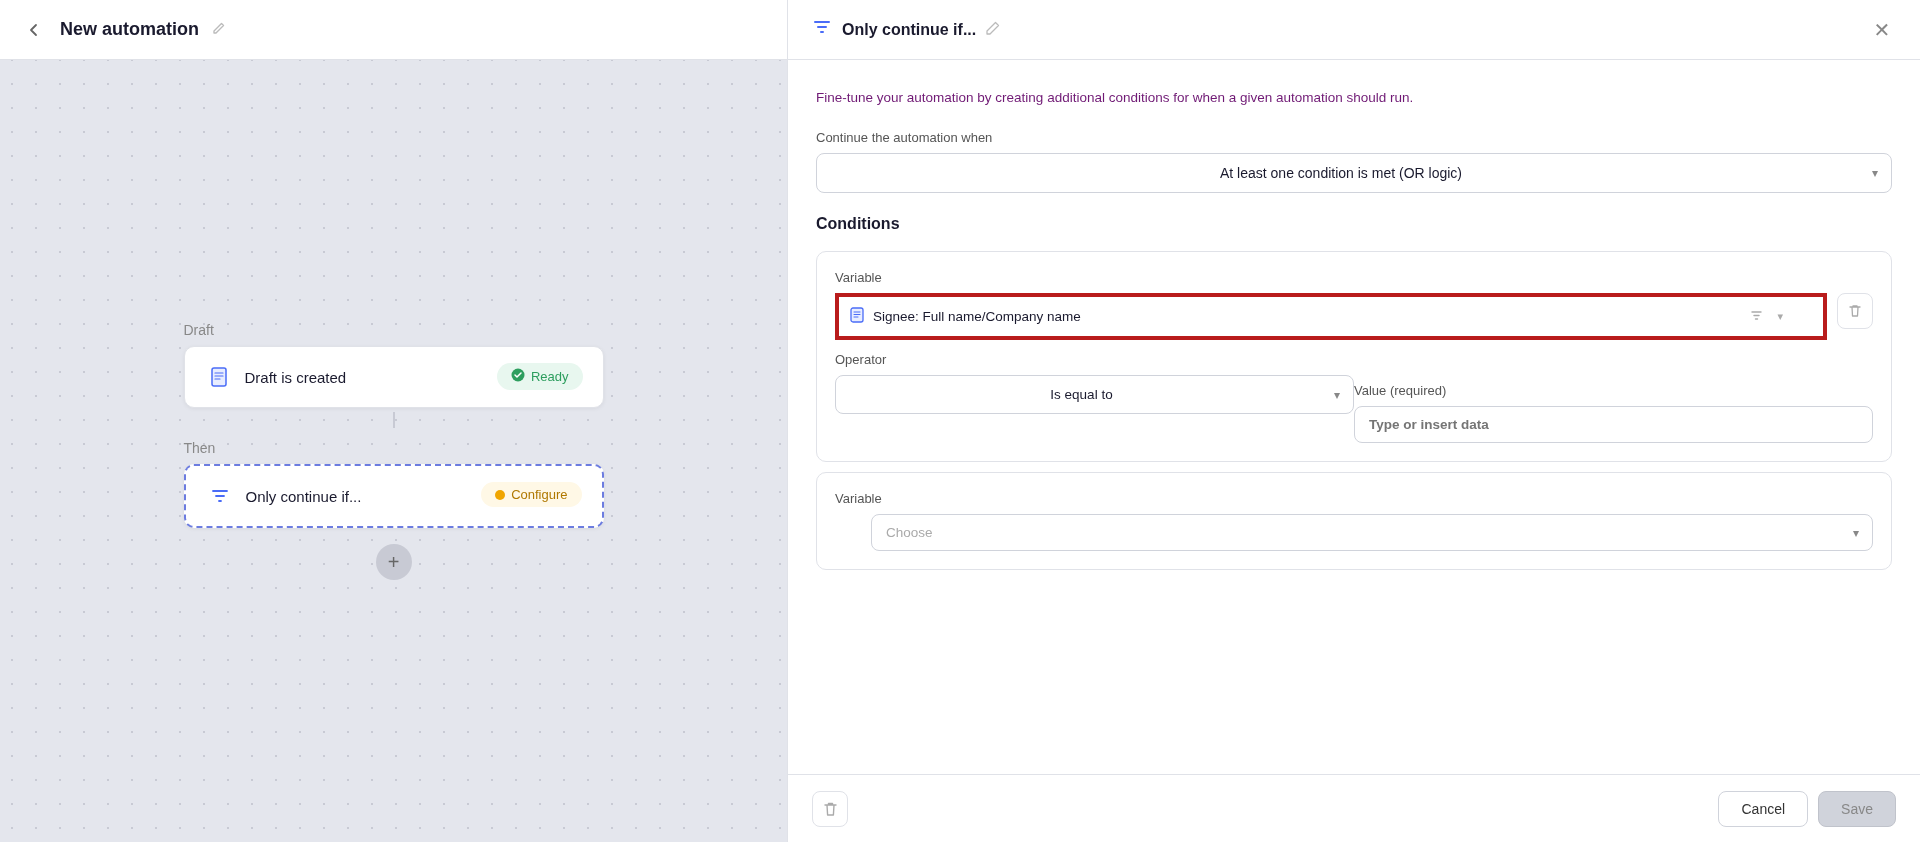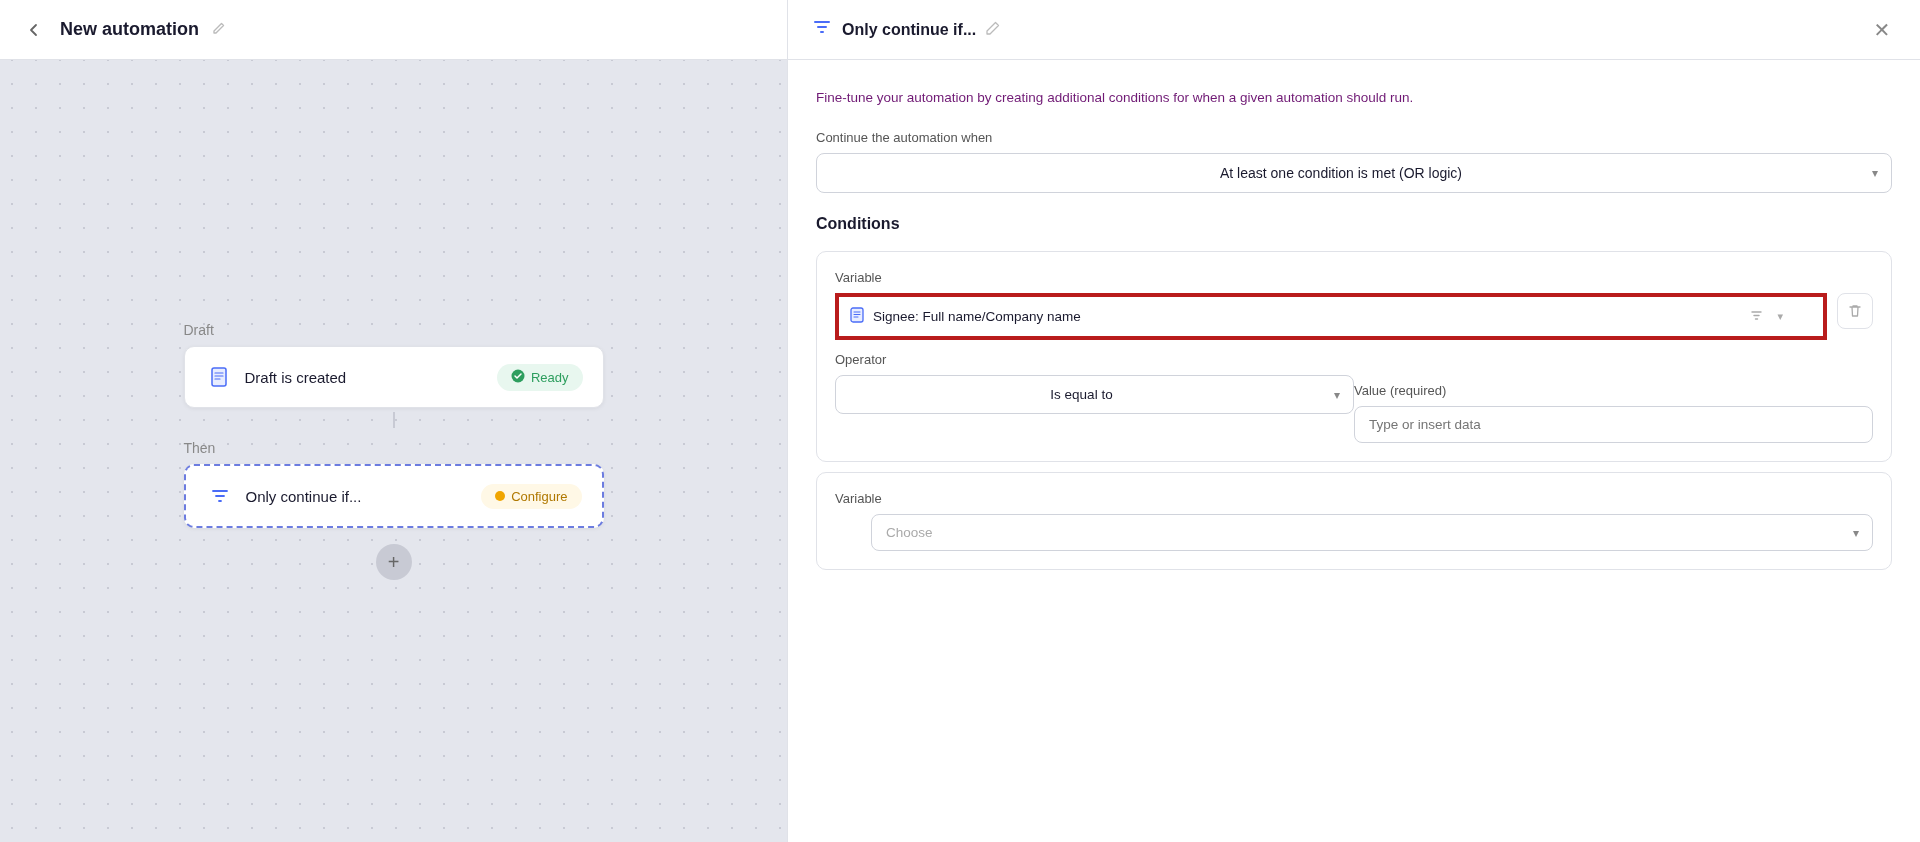--- a/index.html
+++ b/index.html
@@ -71,21 +71,21 @@
       margin-bottom: 8px;
       font-weight: 500;
     }
 
     .flow-card {
       background: white;
       border-radius: 10px;
       border: 1px solid #e0e2e8;
       padding: 16px 20px;
       display: flex;
-      align-items: center;
+      align-items: flex-start;
       justify-content: space-between;
       width: 420px;
       box-shadow: 0 1px 4px rgba(0,0,0,0.06);
       margin-bottom: 4px;
     }
 
     .flow-card-left {
       display: flex;
       align-items: center;
       gap: 12px;
@@ -328,20 +328,21 @@
 
     .value-input {
       width: 100%;
       border: 1px solid #d0d3db;
       border-radius: 8px;
       padding: 10px 14px;
       font-size: 13.5px;
       color: #aaa;
       outline: none;
       background: white;
+      font-weight: bold;
     }
 
     .or-divider {
       text-align: center;
       color: #aaa;
       font-size: 13px;
       margin: 14px 0;
     }
 
     .second-condition-card {
@@ -585,13 +586,26 @@
       <div class="section-label">Variable</div>
       <div style="position:relative;padding-left:36px;">
         <select class="choose-select">
           <option value="" disabled="" selected="">Choose</option>
         </select>
         <span class="select-chevron">▾</span>
       </div>
     </div>
   </div>
 
+  <div class="right-footer">
+    <div class="footer-left">
+      <button class="trash-btn">
+        <svg width="17" height="17" viewBox="0 0 17 17" fill="none">
+          <path d="M3 5h11M6.5 5V3.5h4V5M5 5l.6 10h5.8L12 5" stroke="#aaa" stroke-width="1.4" stroke-linecap="round" stroke-linejoin="round"></path>
+        </svg>
+      </button>
+    </div>
+    <div class="footer-right">
+      <button class="cancel-btn">Cancel</button>
+      <button class="save-btn">Save</button>
+    </div>
+  </div>
 </div>
 
 </body></html>

